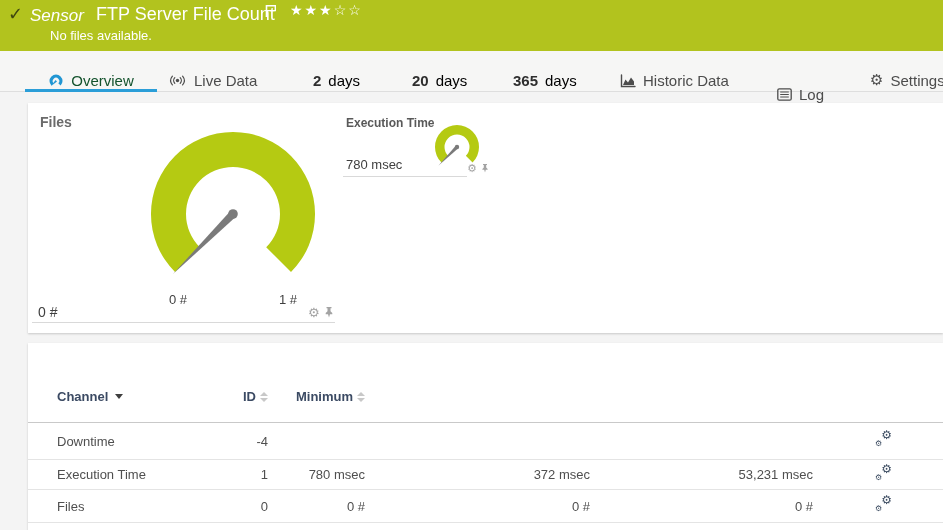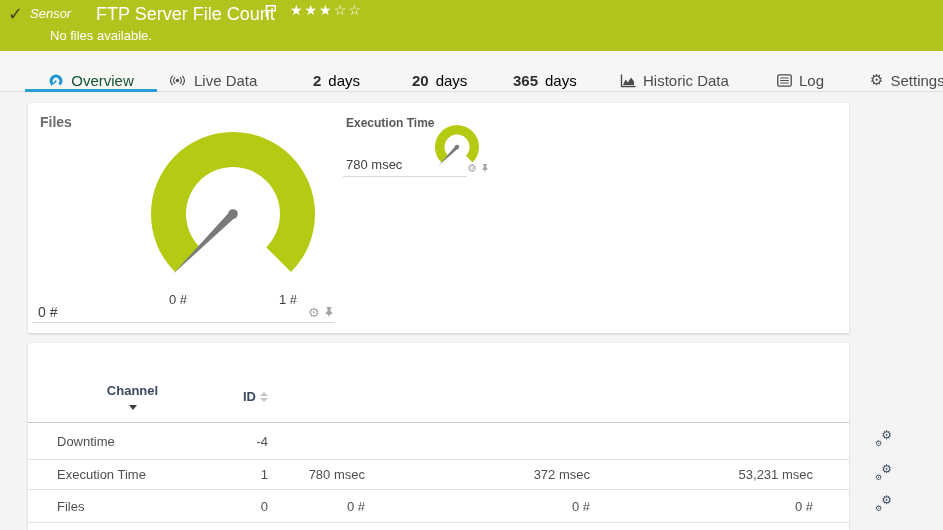--- a/index.html
+++ b/index.html
@@ -8,58 +8,58 @@
     position:relative; overflow:hidden;
     background:#f4f4f4;
     font-family:"Liberation Sans", sans-serif;
     -webkit-font-smoothing:antialiased;
   }
   .glyph { font-family:"DejaVu Sans", sans-serif; }
 
   
   .banner { position:absolute; left:0; top:0; width:943px; height:51px; background:#b2c31e; color:#fff; }
   .banner .check { position:absolute; left:8px; top:3px; font-size:18px; font-weight:bold; color:#3f470f; }
-  .banner .kind  { position:absolute; left:30px; top:6px; font-size:13px; font-style:italic; }
+  .banner .kind  { position:absolute; left:30px; top:6px; font-size:17px; font-style:italic; }
   .banner .title { position:absolute; left:96px; top:4px; font-size:18px; font-weight:normal; }
   .banner .flagwrap { position:absolute; left:265px; top:4px; cursor:pointer; }
   .banner .stars { position:absolute; left:290px; top:2px; font-size:14px; letter-spacing:2px; cursor:pointer; }
   .banner .msg   { position:absolute; left:50px; top:28px; font-size:13px; }
 
   
   .tabbar { position:absolute; left:0; top:51px; width:943px; height:41px; background:#f6f6f5; border-bottom:1px solid #dedede; }
   .tab { position:absolute; top:16px; height:27px; display:flex; align-items:center; gap:7px;
          font-size:15px; color:#4c4c4c; cursor:pointer; white-space:nowrap; }
   .tab .num { font-weight:bold; color:#2e2e2e; }
   .tab .rest { color:#000000; }
   .tab.active span { color:#14532d; }
   .underline { position:absolute; left:25px; top:38px; width:132px; height:3px; background:#2b9ed8; }
 
   
-  .panel { position:absolute; left:28px; width:821px; background:#fff; box-shadow:0 1px 2px rgba(0,0,0,.18); }
+  .panel { position:absolute; left:28px; width:915px; background:#fff; box-shadow:0 1px 2px rgba(0,0,0,.18); }
   #gaugePanel { top:103px; height:230px; }
   #tablePanel { top:343px; height:187px; }
 
   .blk-title { position:absolute; font-size:14px; font-weight:bold; color:#6b6b6b; }
   .blk-title.sm { font-size:12px; color:#595959; }
   .scale-label { position:absolute; width:40px; text-align:center; font-size:13px; color:#3f3f3f; }
   .gauge-value { position:absolute; font-size:14px; color:#3f3f3f; }
   .gauge-value.sm { font-size:13px; }
   .hline { position:absolute; height:1px; background:#d9d9d9; }
   .toolicons { position:absolute; display:flex; align-items:center; gap:4px; color:#a3a3a3; }
   .toolicons .gearch { font-size:13px; line-height:1; cursor:pointer; }
   .toolicons.sm .gearch { font-size:11px; }
   .toolicons svg { cursor:pointer; }
 
   
   .grid { display:grid; grid-template-columns:151px 60px 97px 225px 223px 102px; padding-left:29px; }
   .thead { padding-top:28px; height:80px; align-items:center; border-bottom:1px solid #c9c9c9;
            color:#3b4a63; font-size:13px; font-weight:bold; }
   .trow  { align-items:center; border-bottom:1px solid #e4e4e4; font-size:13px; color:#4f4f4f; }
   .trow.r1 { height:37px; } .trow.r2 { height:30px; } .trow.r3 { height:33px; }
-  .c-channel { display:flex; align-items:center; gap:7px; cursor:pointer;flex-direction:column; }
+  .c-channel { display:flex; align-items:center; gap:7px; cursor:pointer; }
   .h-right { display:flex; justify-content:flex-end; align-items:center; gap:4px; cursor:pointer; }
   .h-last { align-items:flex-end; }
   .h-last .wrapspan { display:inline-block; max-width:46px; text-align:center; line-height:1.2; }
   .h-last .sort { margin-bottom:2px; }
   .v-right { text-align:right; }
   .c-icon { text-align:right; padding-right:23px; }
   .caret { width:0; height:0; border-left:4px solid transparent; border-right:4px solid transparent;
            border-top:5px solid #3f3f3f; display:inline-block; }
   .sort { display:inline-flex; flex-direction:column; gap:2px; }
   .sort i { display:block; width:0; height:0; border-left:4px solid transparent; border-right:4px solid transparent; }
@@ -115,21 +115,21 @@
     <span class="num">365</span>
     <span class="rest">days</span>
   </div>
   <div class="tab" style="left:620px;align-items:center;">
     <svg width="16" height="14" viewBox="0 0 16 14">
       <path d="M1.5 1v11.5H15" stroke="#4c4c4c" stroke-width="1.4" fill="none" stroke-linecap="round"></path>
       <path d="M3 11 L5.5 5.5 8 8.5 11 3.5 14 7.5 V11 Z" fill="#4c4c4c"></path>
     </svg>
     <span>Historic Data</span>
   </div>
-  <div class="tab" style="left:777px;">
+  <div class="tab" style="left:777px;margin-top:14px;">
     <svg width="15" height="13" viewBox="0 0 15 13">
       <rect x="0.8" y="0.8" width="13.4" height="11.4" rx="1.5" fill="none" stroke="#4c4c4c" stroke-width="1.3"></rect>
       <path d="M3.2 4h8.6M3.2 6.5h8.6M3.2 9h8.6" stroke="#4c4c4c" stroke-width="1.1"></path>
     </svg>
     <span>Log</span>
   </div>
   <div class="tab" style="left:870px;">
     <span class="glyph" style="font-size:15px; color:#4c4c4c; line-height:1;">⚙</span>
     <span>Settings</span>
   </div>
@@ -183,20 +183,27 @@
       <span>Channel</span>
       <span class="caret"></span>
     </div>
     <div class="h-right">
       <span>ID</span>
       <span class="sort">
           <i class="up"></i>
           <i class="dn"></i>
         </span>
     </div>
+    <div class="h-right">
+      <span>Minimum</span>
+      <span class="sort">
+          <i class="up"></i>
+          <i class="dn"></i>
+        </span>
+    </div>
     <div class="c-icon"></div>
   </div>
 
   <div class="grid trow r1">
     <div>Downtime</div>
     <div class="v-right">-4</div>
     <div class="v-right"></div>
     <div class="v-right"></div>
     <div class="v-right"></div>
     <div class="c-icon"><span class="editgears"><span class="g-big glyph">⚙</span><span class="g-sm glyph">⚙</span></span></div>

